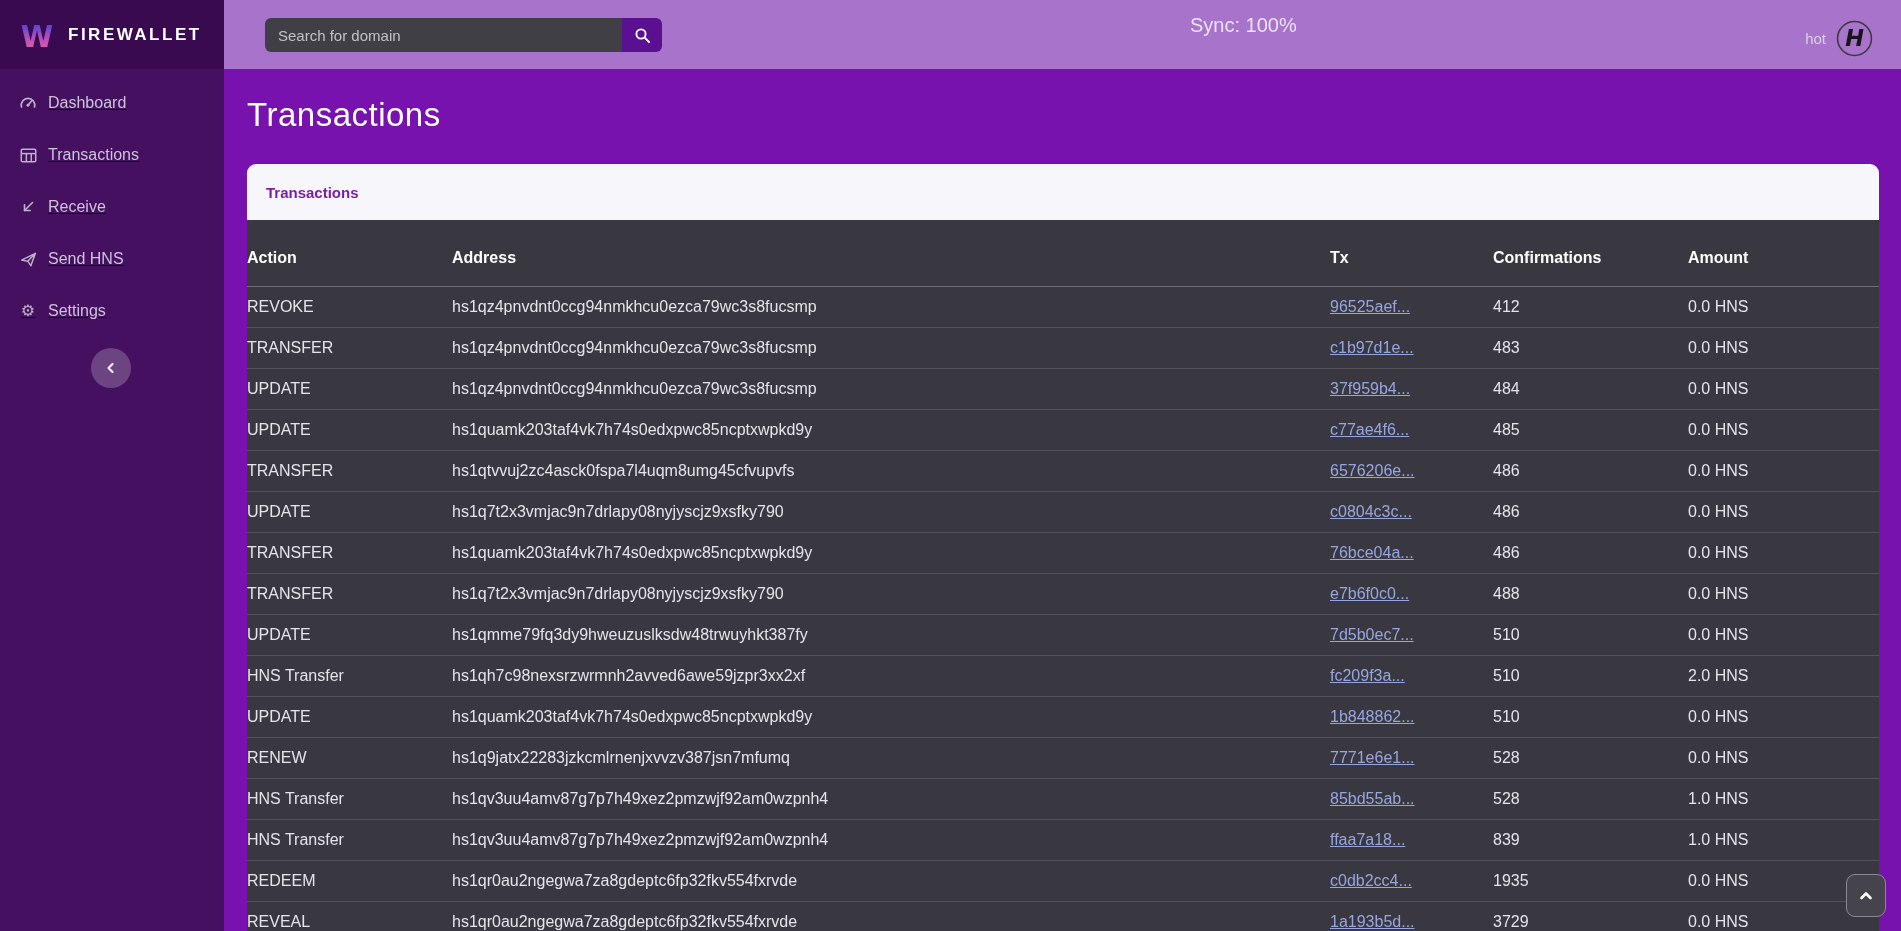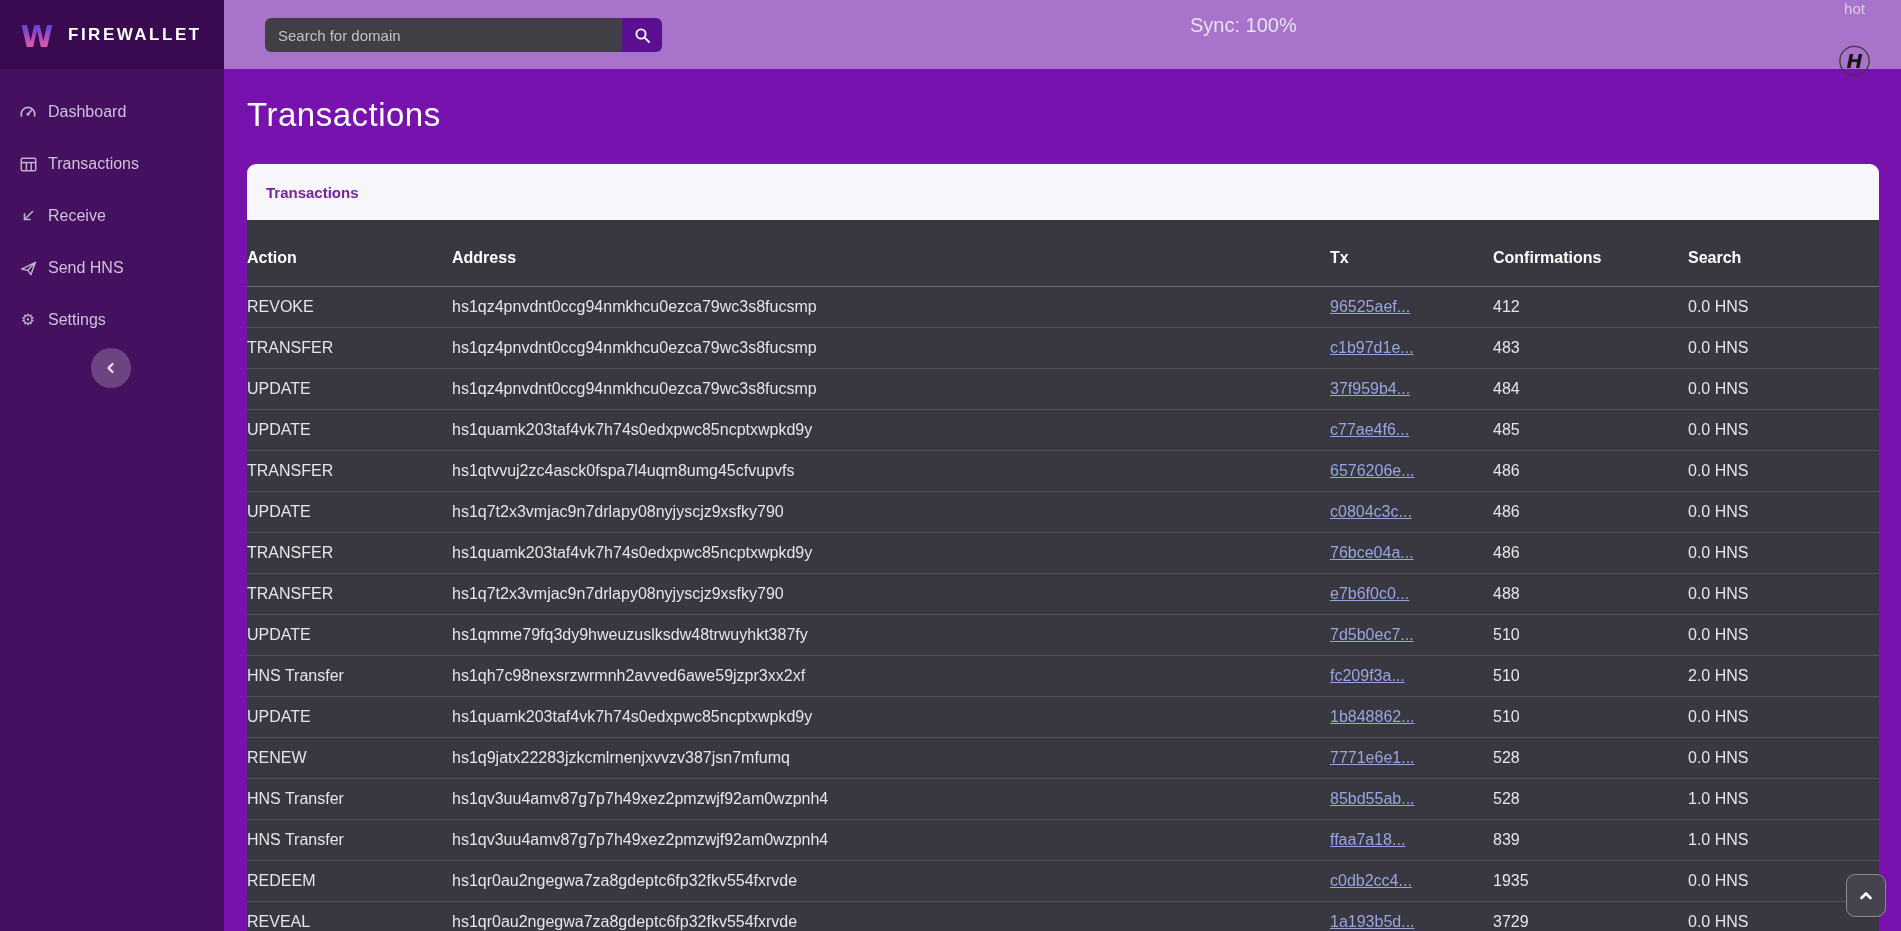--- a/index.html
+++ b/index.html
@@ -13,21 +13,21 @@
   
   .sidebar {
     position:fixed; left:0; top:0; width:224px; height:931px;
     background:#45105f; z-index:5;
   }
   .logo-area {
     height:69px; background:#390a50;
     display:flex; align-items:center; padding-left:18px; gap:12px;
   }
   .brand-name { color:#ffffff; font-weight:700; font-size:17px; letter-spacing:2.5px; }
-  .nav { padding-top:17px; }
+  .nav { padding-top:8px;text-decoration:underline; }
   .nav-item {
     display:flex; align-items:center; gap:11px;
     height:52px; padding-left:19px;
     color:#cdc3da; font-size:16px; cursor:pointer;
   }
   .nav-icon { width:18px; height:18px; display:inline-flex; align-items:center; justify-content:center; color:#bdb2cc; }
   .nav-icon svg { display:block; }
   .gear-glyph { font-size:16px; line-height:1; color:#bdb2cc; }
   .collapse-btn {
     position:absolute; left:91px; top:348px; width:40px; height:40px;
@@ -52,21 +52,21 @@
     border-radius:0 6px 6px 0; display:flex; align-items:center; justify-content:center;
     cursor:pointer;
   }
   .sync-label {
     position:absolute; left:966px; top:0; height:51px;
     display:flex; align-items:center;
     color:#e9e2f1; font-size:20px;
   }
   .wallet-group {
     position:absolute; right:28px; top:0; height:77px;
-    display:flex; align-items:center; gap:28px;flex-direction:column;
+    display:flex; align-items:center; gap:10px;
   }
   .wallet-name { color:#d9d2e2; font-size:15px; }
   .hs-logo { width:37px; height:37px; cursor:pointer; }
 
   
   .main { margin-left:224px; padding-top:69px; }
   .page-title { color:#ffffff; font-size:33px; font-weight:400; margin:27px 0 0 23px; letter-spacing:0.5px; }
 
   .card { margin:30px 22px 0 23px; border-radius:9px 9px 0 0; overflow:hidden; }
   .card-header {
@@ -201,21 +201,21 @@
             <col class="c-tx">
             <col class="c-conf">
             <col>
         </colgroup>
         <thead>
             <tr>
               <th>Action</th>
               <th>Address</th>
               <th>Tx</th>
               <th>Confirmations</th>
-              <th>Search</th>
+              <th>Amount</th>
             </tr>
           </thead>
         <tbody>
             <tr>
               <td>REVOKE</td>
               <td>hs1qz4pnvdnt0ccg94nmkhcu0ezca79wc3s8fucsmp</td>
               <td><a class="tx-link">96525aef...</a></td>
               <td>412</td>
               <td>0.0 HNS</td>
             </tr>

